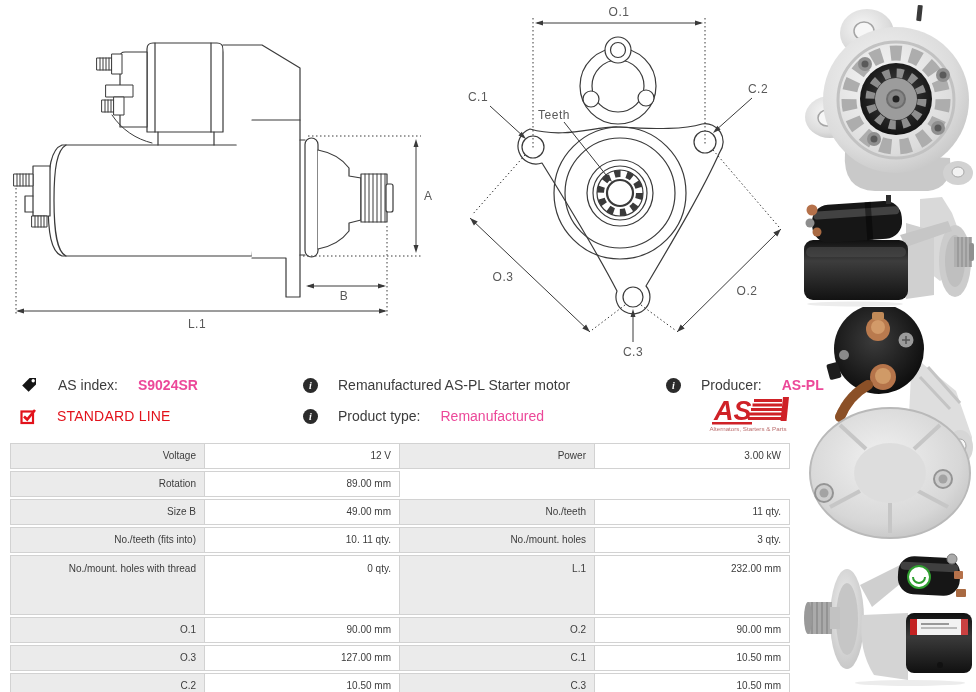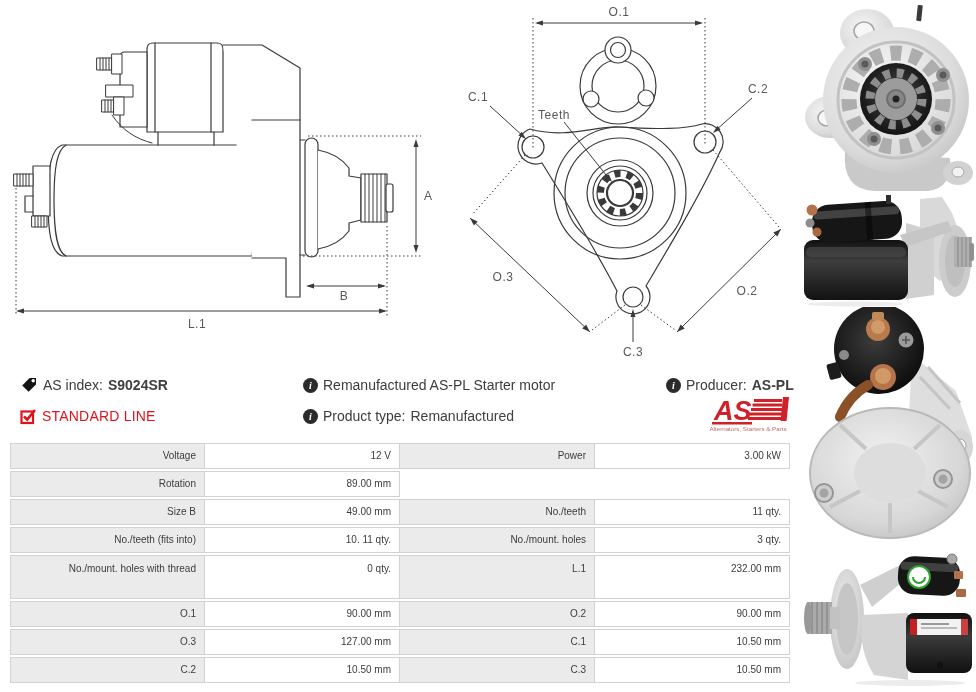--- a/index.html
+++ b/index.html
@@ -1,35 +1,35 @@
 <!DOCTYPE html>
 <html><head>
 <meta charset="utf-8">
 <style>
   html,body{margin:0;padding:0;background:#fff;}
   #page{position:relative;width:976px;height:692px;background:#fff;overflow:hidden;
         font-family:"Liberation Sans",sans-serif;}
   svg text{font-family:"Liberation Sans",sans-serif;}
 
   
-  .info-item{position:absolute;display:flex;align-items:center;gap:5px;
+  .info-item{position:absolute;display:flex;align-items:center;gap:20px;
              font-size:14px;color:#3c3c3c;white-space:nowrap;height:18px;}
-  .info-item b{color:#404040;}
+  .info-item b{color:#ec4899;}
   .i-circle{width:15px;height:15px;border-radius:50%;background:#2b2b2b;color:#fff;
             display:inline-flex;align-items:center;justify-content:center;
             font-size:10px;font-weight:bold;font-style:italic;
             font-family:"Liberation Serif",serif;flex:0 0 15px;}
   .red{color:#e2121b;font-weight:normal;letter-spacing:.2px;}
   .green{color:#1e7d1e;font-weight:normal;}
 
   
   .spec-table{position:absolute;left:10px;top:443px;width:780px;}
   .spec-row{display:grid;grid-template-columns:195px 195px 195px 195px;
             height:26px;margin-bottom:2px;}
-  .spec-row.tall{height:44px;}
+  .spec-row.tall{height:60px;}
   .cell{box-sizing:border-box;border:1px solid #d2d2d2;background:#fff;
         text-align:right;padding:0 8px;font-size:10px;color:#3c3c3c;
         line-height:24px;overflow:hidden;}
   .cell.lbl{background:#ebebeb;}
   .cell.nb{border-left:none;}
   .tall .cell{line-height:16px;padding-top:5px;}
 
   
   .drawing-side{position:absolute;left:0;top:0;width:440px;height:360px;}
   .drawing-front{position:absolute;left:440px;top:0;width:360px;height:360px;}

